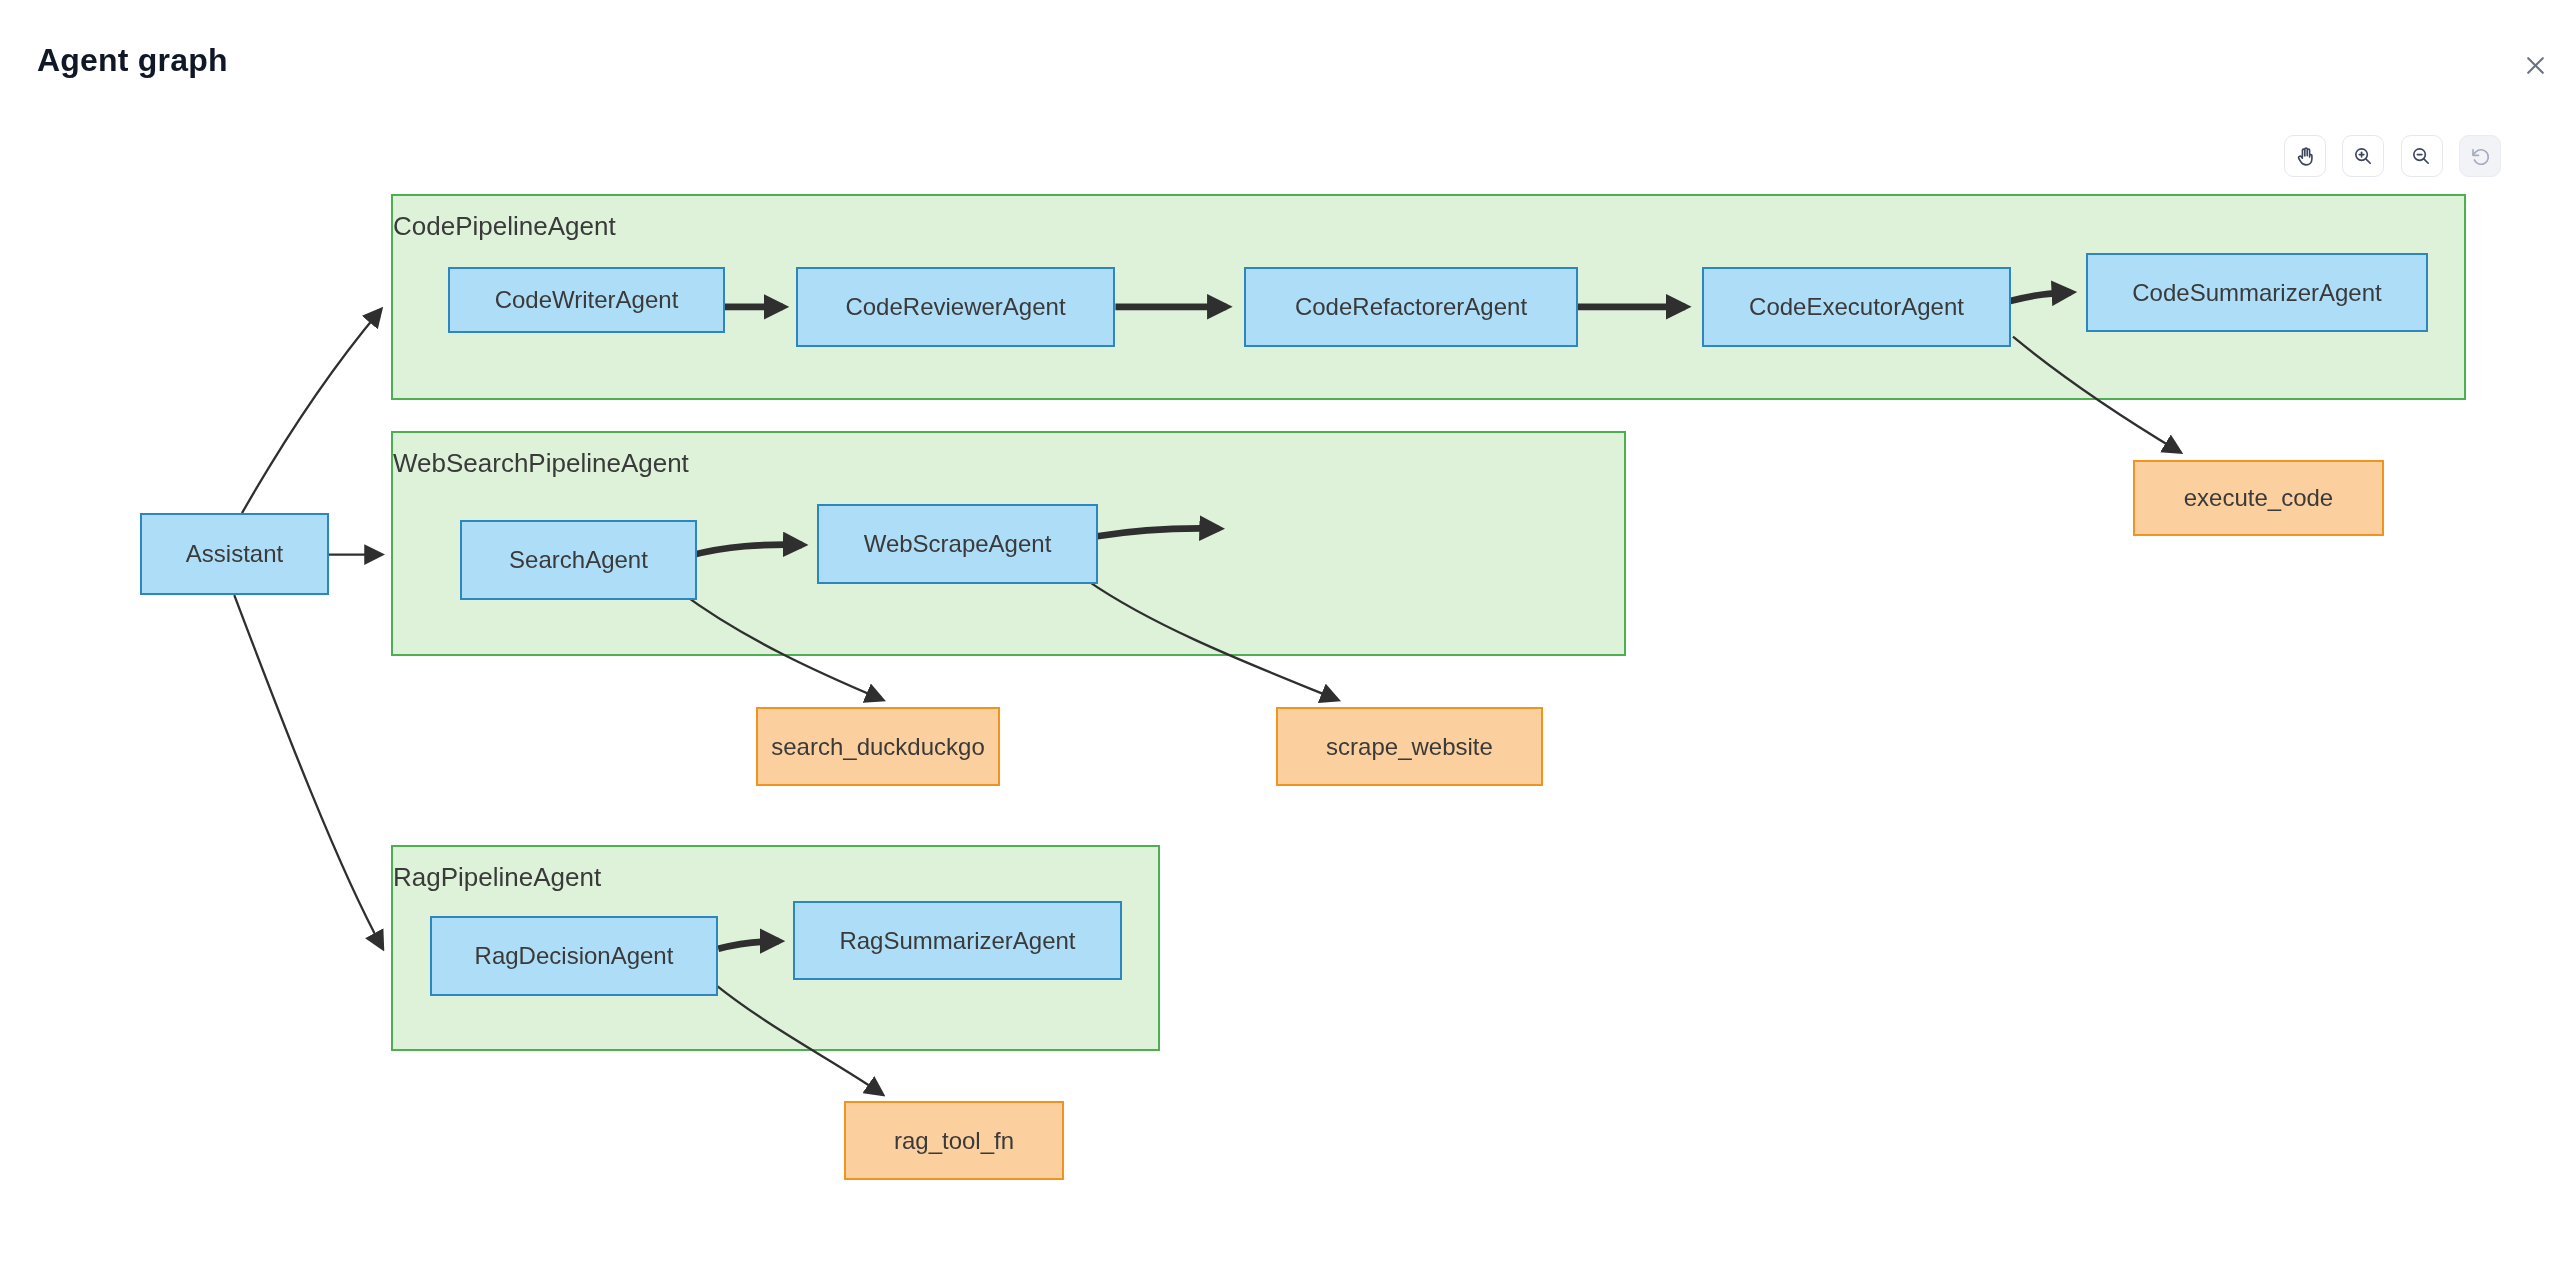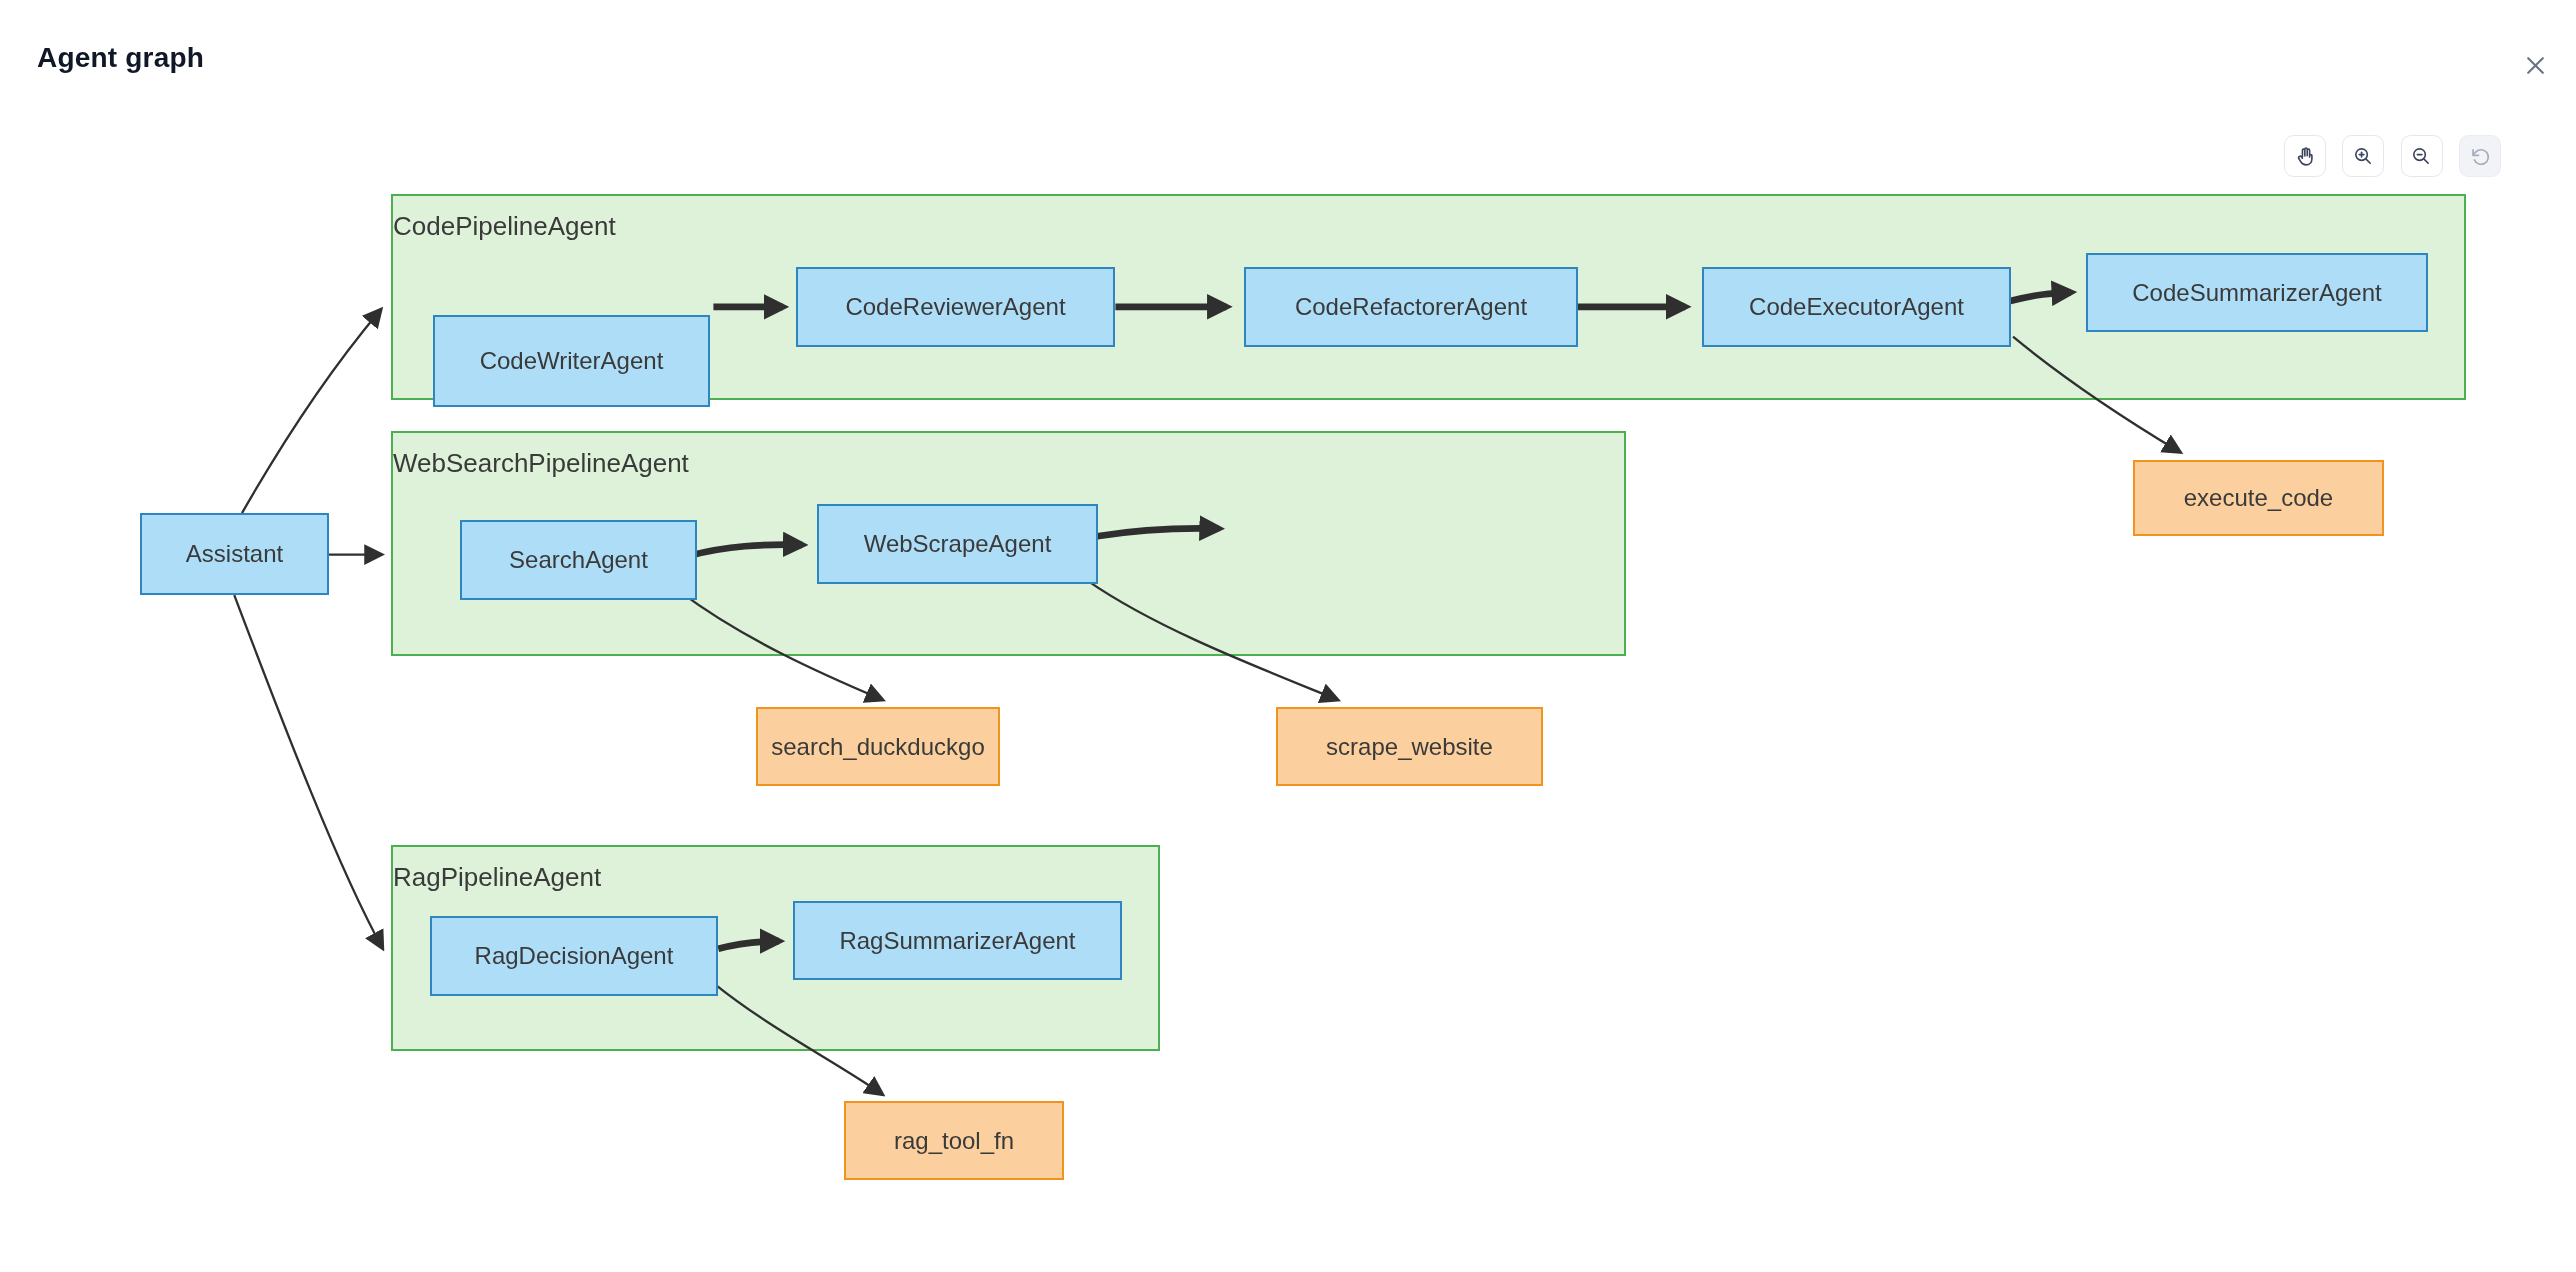--- a/index.html
+++ b/index.html
@@ -1,21 +1,21 @@
 <!DOCTYPE html>
 <html style="--group-fill: #def2da; --group-border: #4caf50; --agent-fill: #aeddf7; --agent-border: #2e86c1; --tool-fill: #fcd09e; --tool-border: #f0931f; --edge: #2f2f2f; --text: #3a3a3a; --title: #101828; --icon: #3c455c; --icon-disabled: #a3abbd; --button-border: #e4e7f0; --button-bg: #ffffff; --button-bg-disabled: #f2f3f7; --close: #6b7280;"><head>
 <meta charset="utf-8">
 <style>
   * { margin:0; padding:0; box-sizing:border-box; }
   html,body { width:2576px; height:1273px; background:#ffffff; overflow:hidden;
               font-family:"Liberation Sans", sans-serif; }
   .stage { position:relative; width:2576px; height:1273px; background:#fff; }
 
   
-  .page-title { position:absolute; left:37px; top:42px; font-size:28px; font-weight:700;
+  .page-title { position:absolute; left:37px; top:42px; font-size:32px; font-weight:700;
                 color:var(--title,#101828); letter-spacing:0.2px; }
   .close-btn { position:absolute; left:2514px; top:44px; width:42px; height:42px;
                background:transparent; border:none; cursor:pointer; display:flex;
                align-items:center; justify-content:center; }
   .close-btn svg { stroke:var(--close,#6b7280); }
 
   
   .toolbar { position:absolute; left:2284px; top:135px; display:flex; gap:16.4px; }
   .tool-btn { width:42px; height:42px; border-radius:9.6px;
               background:var(--button-bg,#fff); border:1.4px solid var(--button-border,#e4e7f0);
@@ -124,21 +124,21 @@
     <path class="edge-thick" d="M716 576 C754 566, 790 564, 832 565" marker-end="url(#arrowThick)"></path>
     <path class="edge-thick" d="M1138 556 C1180 549, 1222 547, 1264 548" marker-end="url(#arrowThick)"></path>
     <path class="edge-thick" d="M745 984 C770 977, 788 976, 808 976" marker-end="url(#arrowThick)"></path>
   </svg>
 
   <div class="layer layer-nodes" style="pointer-events:none;">
     <div class="node agent" style="left:140px; top:513px; width:189px; height:82px; pointer-events:auto;text-align:center;">
       <span>Assistant</span>
       </div>
 
-    <div class="node agent" style="left:433px; top:267px; width:277px; height:92px; pointer-events:auto;margin-top:48px;">
+    <div class="node agent" style="left:448px; top:267px; width:277px; height:66px; pointer-events:auto;">
       <span>CodeWriterAgent</span>
       </div>
 
     <div class="node agent" style="left:796px; top:267px; width:319px; height:80px; pointer-events:auto;">
       <span>CodeReviewerAgent</span>
       </div>
 
     <div class="node agent" style="left:1244px; top:267px; width:334px; height:80px; pointer-events:auto;">
       <span>CodeRefactorerAgent</span>
       </div>

